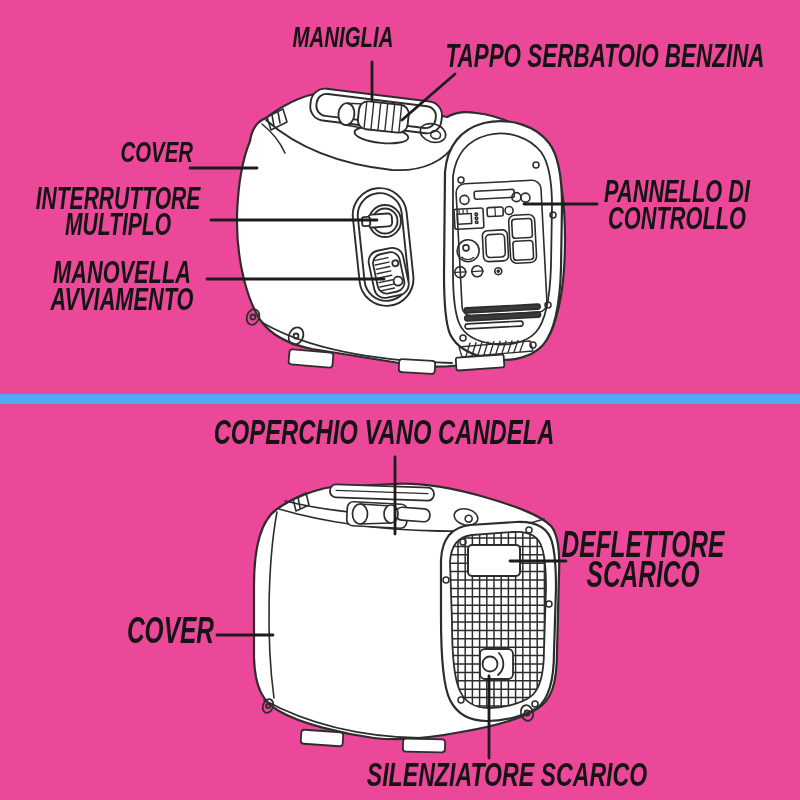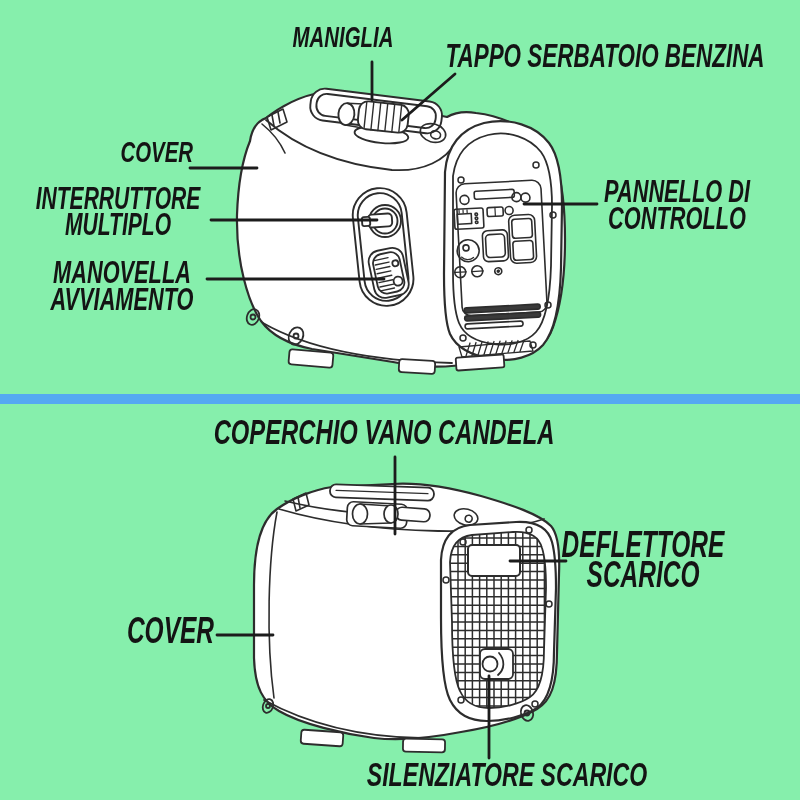--- a/index.html
+++ b/index.html
@@ -1,16 +1,16 @@
 <!DOCTYPE html>
 <html><head>
 <meta charset="utf-8">
 <style>
   html,body{margin:0;padding:0;background:#ffffff;}
-  .canvas{position:relative;width:800px;height:800px;background:#86efac;overflow:hidden;
+  .canvas{position:relative;width:800px;height:800px;background:#ec4899;overflow:hidden;
           font-family:"Liberation Sans", sans-serif;}
   .art{position:absolute;left:0;top:0;width:800px;height:800px;}
   .divider{position:absolute;left:0;top:394px;width:800px;height:10px;background:#55a9f2;}
   .lbl{position:absolute;font-style:italic;font-weight:700;color:#141414;
        white-space:nowrap;letter-spacing:0px;text-align:center;}
   .lbl span{display:block;}
   .c{transform:translateX(-50%) scaleX(0.68);transform-origin:50% 0;}
   .r{transform:translateX(-100%) scaleX(0.68);transform-origin:100% 0;text-align:right;}
   .s30{font-size:30px;line-height:0.84;}
   .s31{font-size:31px;line-height:0.84;}

